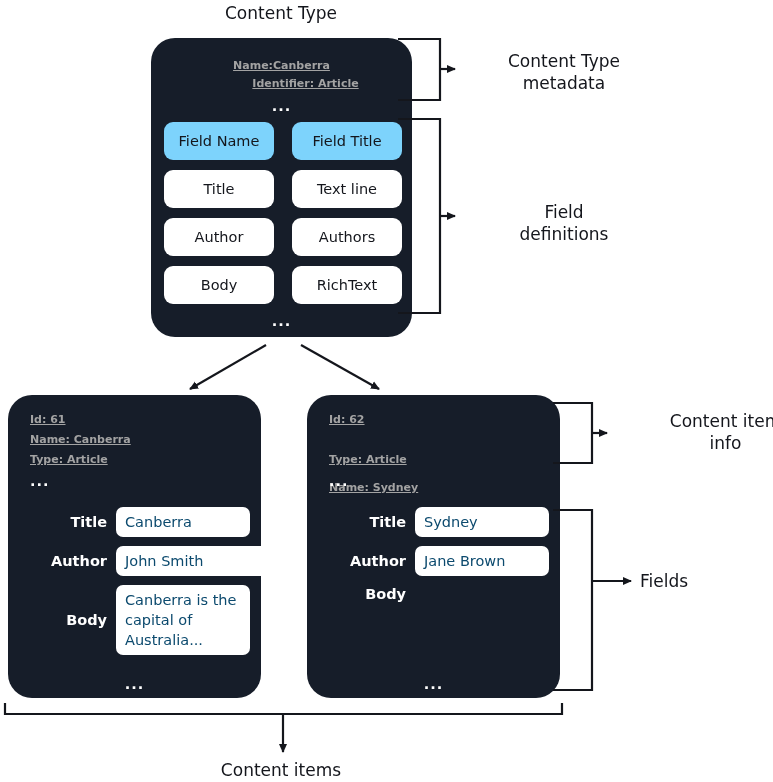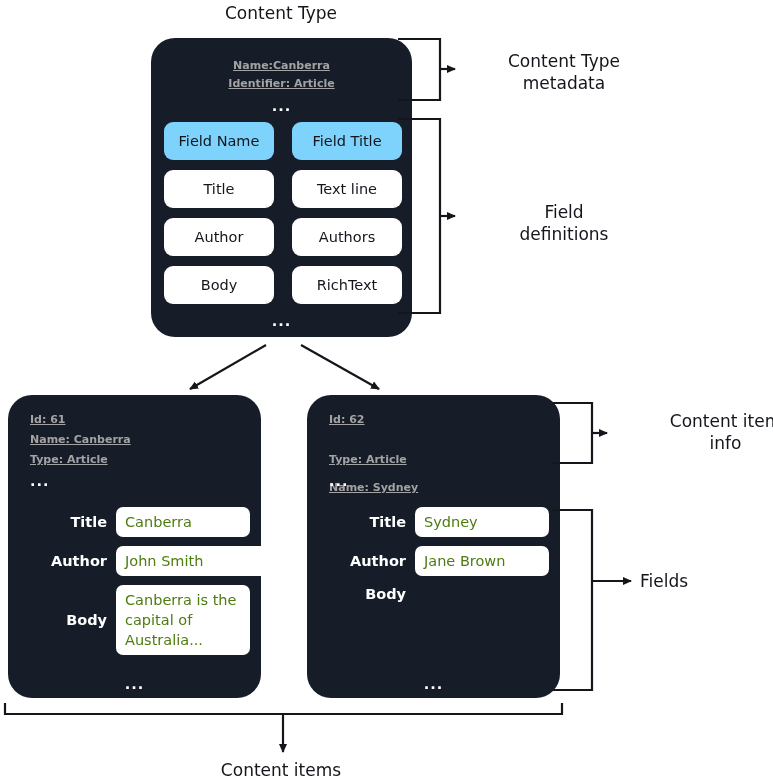--- a/index.html
+++ b/index.html
@@ -99,21 +99,21 @@
     color: #ffffff;
     font-weight: bold;
     font-size: 14.5px;
     line-height: 18px;
     align-self: center;
   }
   .field-value {
     width: 134px;
     background: #ffffff;
     border-radius: 7px;
-    color: #4d7c0f;
+    color: #0c4a6e;
     font-size: 14.5px;
     line-height: 20px;
     padding: 5px 9px;
     box-sizing: border-box;
     word-wrap: break-word;
   }
 
   
   #overlay {
     position: absolute;
@@ -126,21 +126,21 @@
 </style>
 </head>
 <body>
 
 <div class="diagram-title" style="left:181px; top:3px; width:200px;">Content Type</div>
 
 <div class="card" style="left:151px; top:38px; width:261px; height:299px;">
 
   <div class="card-meta center" style="position:absolute; left:0; top:18px; width:261px;">Name:Canberra</div>
 
-  <div class="card-meta center" style="position:absolute; left:0; top:36px; width:261px;">Identifier: Article</div>
+  <div class="card-meta center" style="position:absolute; left:0; top:36px; width:261px;padding-left:24px;">Identifier: Article</div>
 
   <div class="ellipsis center" style="position:absolute; left:0; top:62px; width:261px;">...</div>
 
   <div class="field-grid" style="left:13px; top:84px;">
     <div class="chip header">Field Name</div>
     <div class="chip header">Field Title</div>
 
     <div class="chip">Title</div>
     <div class="chip">Text line</div>
 

